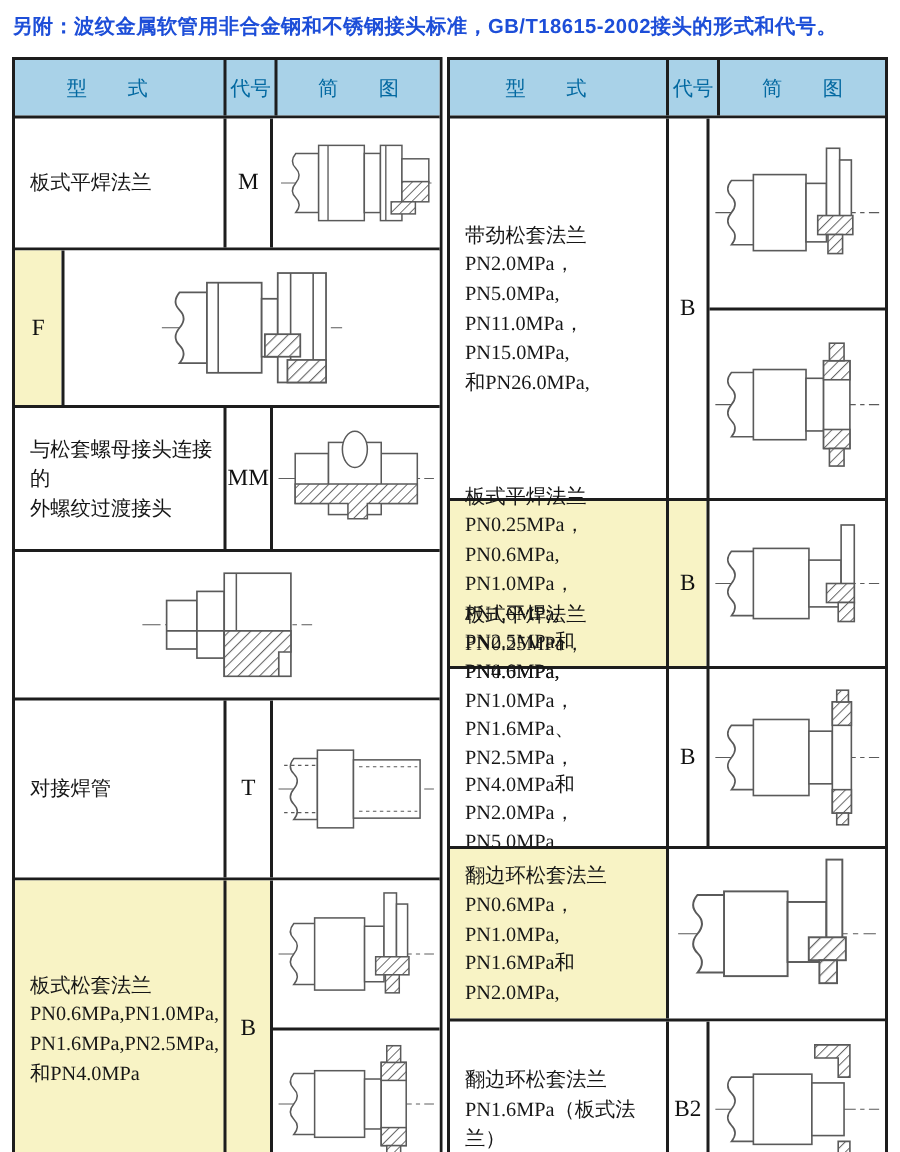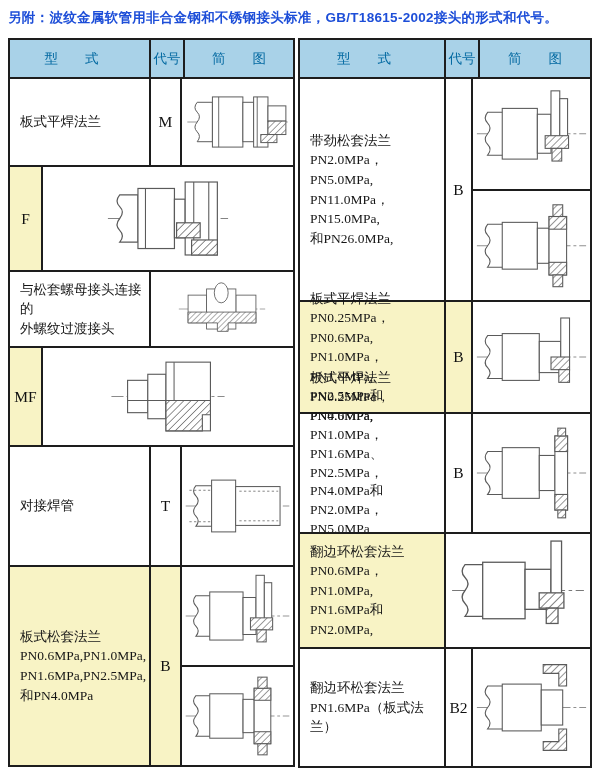--- a/index.html
+++ b/index.html
@@ -93,23 +93,24 @@
                 <rect x="76" y="14" width="30" height="68" fill="#fff" stroke="#5a5a5a" stroke-width="1.1"></rect>
                 <line x1="84" y1="14" x2="84" y2="82" stroke="#5a5a5a" stroke-width="1"></line>
                 <line x1="98" y1="14" x2="98" y2="82" stroke="#5a5a5a" stroke-width="1"></line>
                 <rect x="68" y="52" width="22" height="14" fill="url(#hp)" stroke="#5a5a5a" stroke-width="1.1"></rect>
                 <rect x="82" y="68" width="24" height="14" fill="url(#hp)" stroke="#5a5a5a" stroke-width="1.1"></rect>
               </svg>
             </div>
         </div>
       </div>
 
-      <div class="tr" style="height:76px">
+      <div class="tr" style="height:96px">
         <div class="td type">与松套螺母接头连接的
 外螺纹过渡接头</div>
+        <div class="td code">MM</div>
         <div class="td diag">
           <div class="dwrap">
               <svg viewBox="0 0 120 96" preserveAspectRatio="xMidYMid meet">
                 <defs>
                   <pattern id="hp" width="5" height="5" patternUnits="userSpaceOnUse" patternTransform="rotate(45)">
                     <rect width="5" height="5" fill="#fff"></rect>
                     <line x1="0" y1="0" x2="0" y2="5" stroke="#666" stroke-width="1.4"></line>
                   </pattern>
                 </defs>
                 <line x1="4" y1="48" x2="116" y2="48" stroke="#5a5a5a" stroke-width="0.7" stroke-dasharray="12 3 3 3"></line>
@@ -117,21 +118,20 @@
                 <rect x="78" y="30" width="26" height="36" fill="#fff" stroke="#5a5a5a" stroke-width="1.1"></rect>
                 <rect x="40" y="22" width="38" height="52" fill="#fff" stroke="#5a5a5a" stroke-width="1.1"></rect>
                 <ellipse cx="59" cy="27" rx="9" ry="13" fill="#fff" stroke="#5a5a5a" stroke-width="1.1"></ellipse>
                 <path d="M16 52 H104 V66 H68 V77 H54 V66 H16 Z" fill="url(#hp)" stroke="#5a5a5a" stroke-width="1.1"></path>
               </svg>
             </div>
         </div>
       </div>
 
       <div class="tr hl" style="height:99px">
-        <div class="td code">MF</div>
         <div class="td diag">
           <div class="dwrap">
               <svg viewBox="0 0 120 96" preserveAspectRatio="xMidYMid meet">
                 <defs>
                   <pattern id="hp" width="5" height="5" patternUnits="userSpaceOnUse" patternTransform="rotate(45)">
                     <rect width="5" height="5" fill="#fff"></rect>
                     <line x1="0" y1="0" x2="0" y2="5" stroke="#666" stroke-width="1.4"></line>
                   </pattern>
                 </defs>
                 <line x1="4" y1="48" x2="116" y2="48" stroke="#5a5a5a" stroke-width="0.7" stroke-dasharray="12 3 3 3"></line>
@@ -218,21 +218,21 @@
       </div>
     </div>
 
     <div class="tbl right">
       <div class="tr header">
         <div class="td type" style="justify-content:center;padding-left:0">型　　式</div>
         <div class="td code" style="font-family:inherit;font-size:13.5px">代号</div>
         <div class="td diag" style="align-items:center;justify-content:center;flex-direction:row;display:flex;background:transparent">简　　图</div>
       </div>
 
-      <div class="tr" style="height:223px">
+      <div class="tr" style="height:255px">
         <div class="td type">带劲松套法兰
 PN2.0MPa，PN5.0MPa,
 PN11.0MPa，PN15.0MPa,
 和PN26.0MPa,</div>
         <div class="td code">B</div>
         <div class="td diag">
           <div class="dwrap">
               <svg viewBox="0 0 120 96" preserveAspectRatio="xMidYMid meet">
                 <defs>
                   <pattern id="hp" width="5" height="5" patternUnits="userSpaceOnUse" patternTransform="rotate(45)">

